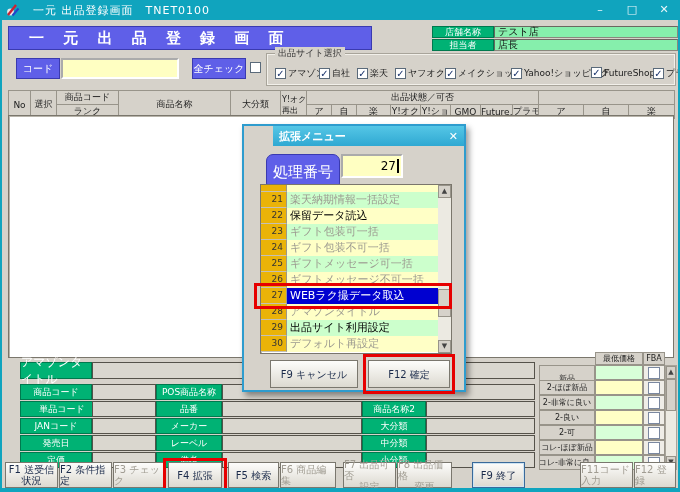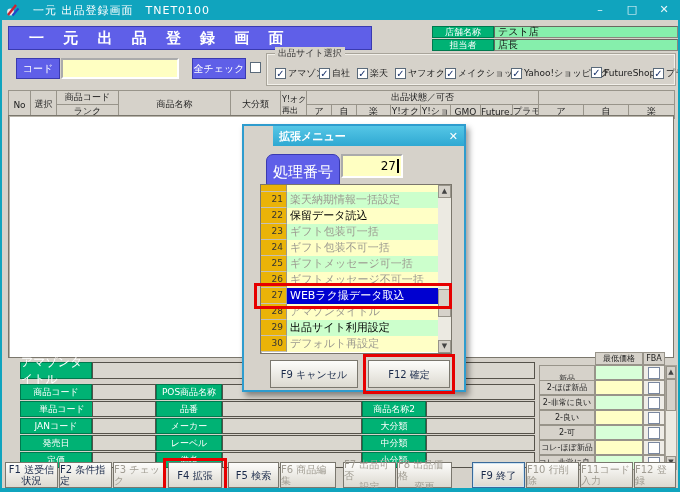--- a/index.html
+++ b/index.html
@@ -301,23 +301,20 @@
       <span>F7 出品可否</span>
       <span>設定</span>
     </div>
   <div class="abs btn disabled" style="left:395px;top:462px;width:55px;height:26px;">
       <span>F8 出品価格</span>
       <span>変更</span>
     </div>
   <div class="abs btn primary" style="left:470px;top:462px;width:53px;height:26px;">
       <span>F9 終了</span>
     </div>
-  <div class="abs btn disabled" style="left:524px;top:462px;width:53px;height:26px;">
-      <span>F10 行削除</span>
-    </div>
   <div class="abs btn disabled" style="left:578px;top:462px;width:53px;height:26px;">
       <span>F11コード入力</span>
     </div>
   <div class="abs btn disabled" style="left:632px;top:462px;width:42px;height:26px;">
       <span>F12 登録</span>
     </div>
 
   <div class="abs dialog" style="left:240px;top:124px;width:224px;height:268px;padding-left:29px;">
     <div class="dlg-title">
       <span>拡張メニュー</span>

